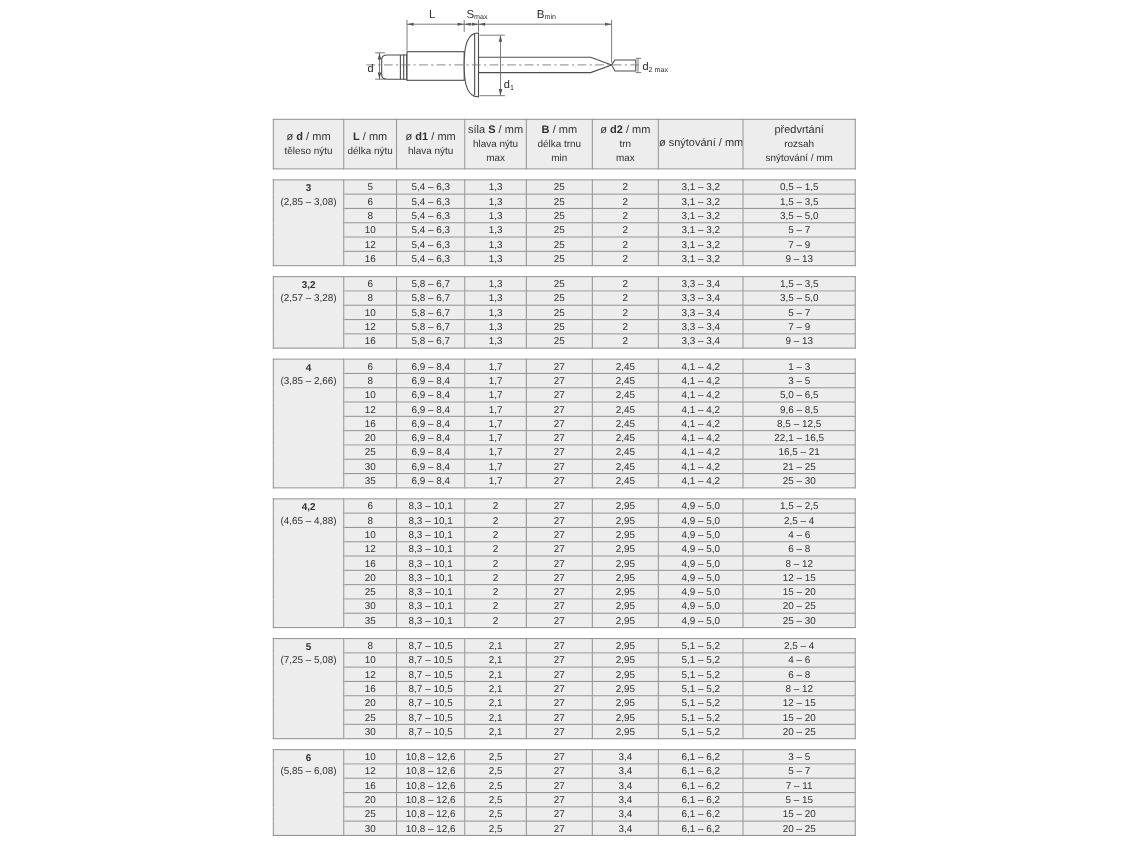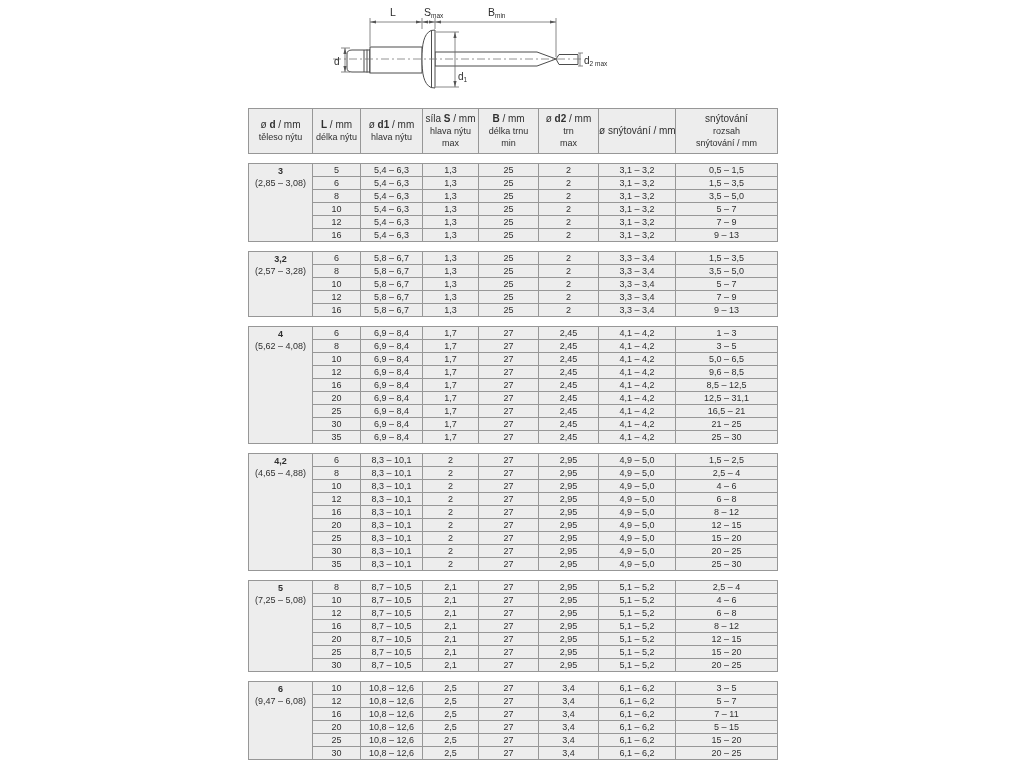--- a/index.html
+++ b/index.html
@@ -130,21 +130,21 @@
             </td>
             <td>
               <div class="h1"><span>ø </span><span class="sym">d2</span><span> / mm</span></div>
               <div>trn</div>
               <div>max</div>
             </td>
             <td>
               <div class="h1"><span>ø snýtování / mm</span></div>
             </td>
             <td>
-              <div class="h1"><span>snýtování</span></div>
+              <div class="h1"><span>předvrtání</span></div>
               <div>rozsah</div>
               <div>snýtování / mm</div>
             </td>
           </tr>
         </tbody>
       </table>
     <div id="blocks">
         <table class="block data">
           <colgroup>
             <col style="width: 64px;">
@@ -288,21 +288,21 @@
             <col style="width: 56px;">
             <col style="width: 60px;">
             <col style="width: 60px;">
             <col style="width: 77px;">
             <col style="width: 102px;">
           </colgroup>
           <tbody>
             <tr>
               <td class="group-cell" rowspan="9">
                 <div class="gsize">4</div>
-                <div class="grange">(5,62 – 4,08)</div>
+                <div class="grange">(3,85 – 2,66)</div>
               </td>
               <td>6</td>
               <td>6,9 – 8,4</td>
               <td>1,7</td>
               <td>27</td>
               <td>2,45</td>
               <td>4,1 – 4,2</td>
               <td>1 – 3</td>
             </tr>
             <tr>
@@ -341,21 +341,21 @@
               <td>4,1 – 4,2</td>
               <td>8,5 – 12,5</td>
             </tr>
             <tr>
               <td>20</td>
               <td>6,9 – 8,4</td>
               <td>1,7</td>
               <td>27</td>
               <td>2,45</td>
               <td>4,1 – 4,2</td>
-              <td>12,5 – 31,1</td>
+              <td>22,1 – 16,5</td>
             </tr>
             <tr>
               <td>25</td>
               <td>6,9 – 8,4</td>
               <td>1,7</td>
               <td>27</td>
               <td>2,45</td>
               <td>4,1 – 4,2</td>
               <td>16,5 – 21</td>
             </tr>
@@ -567,21 +567,21 @@
             <col style="width: 56px;">
             <col style="width: 60px;">
             <col style="width: 60px;">
             <col style="width: 77px;">
             <col style="width: 102px;">
           </colgroup>
           <tbody>
             <tr>
               <td class="group-cell" rowspan="6">
                 <div class="gsize">6</div>
-                <div class="grange">(9,47 – 6,08)</div>
+                <div class="grange">(5,85 – 6,08)</div>
               </td>
               <td>10</td>
               <td>10,8 – 12,6</td>
               <td>2,5</td>
               <td>27</td>
               <td>3,4</td>
               <td>6,1 – 6,2</td>
               <td>3 – 5</td>
             </tr>
             <tr>

